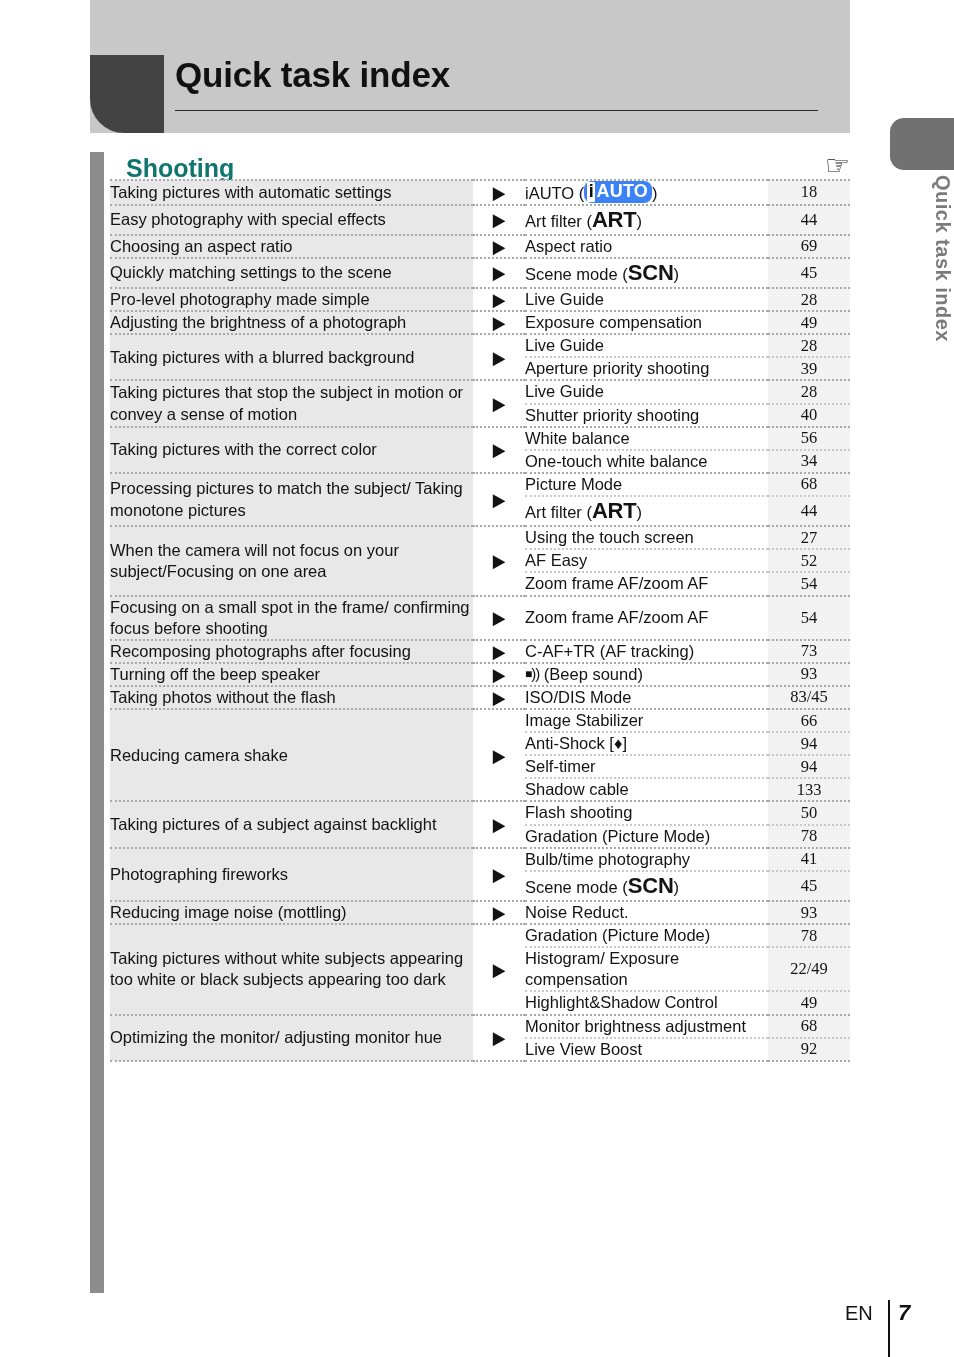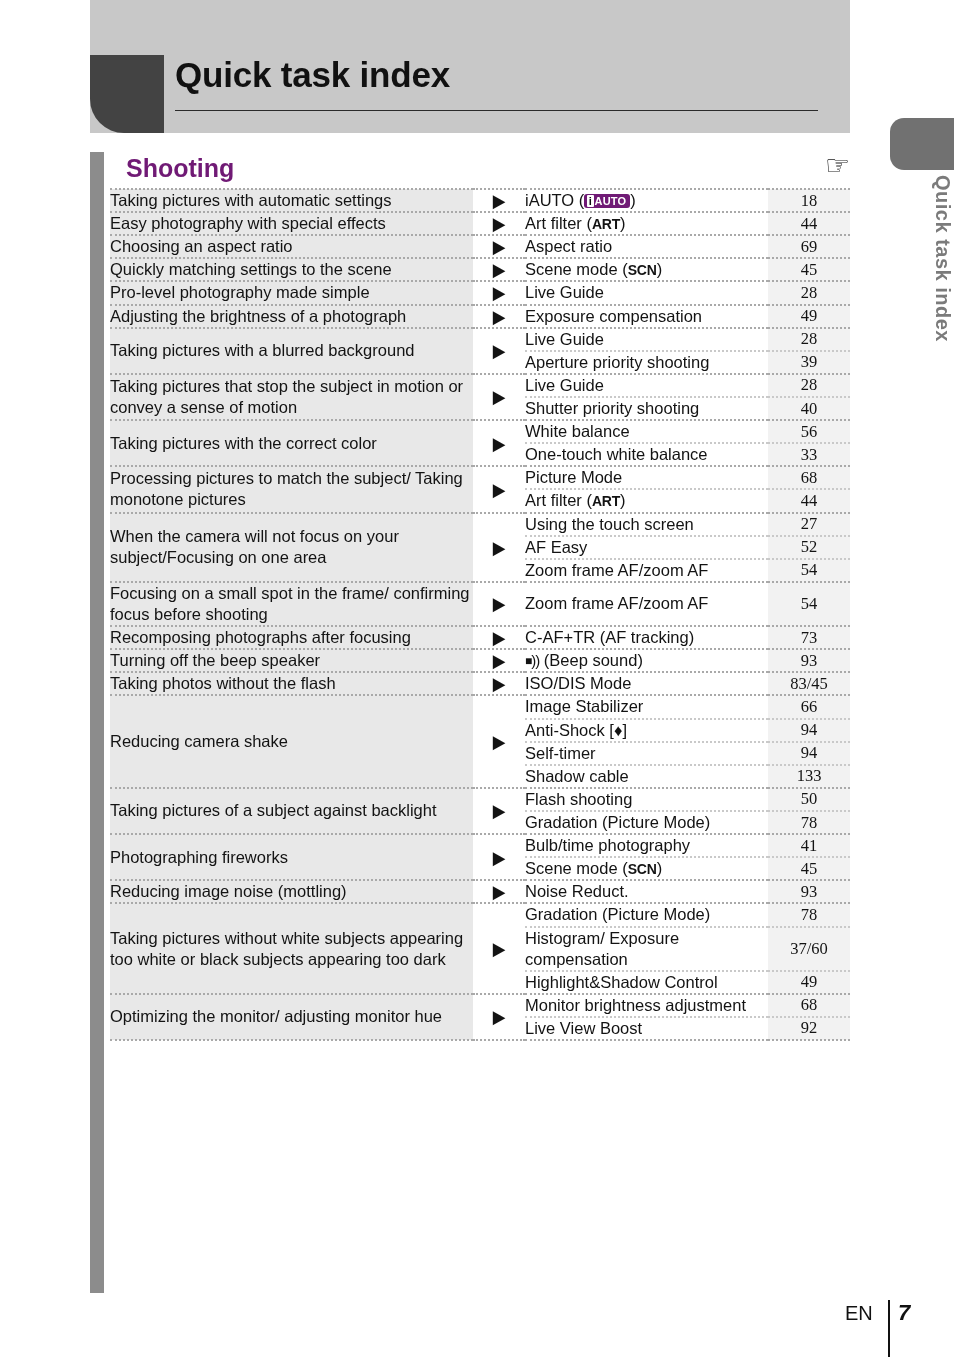--- a/index.html
+++ b/index.html
@@ -51,30 +51,30 @@
   
   #section-bar{
     position:absolute;left:90px;top:152px;width:14px;height:1141px;
     background:#8c8c8c;
   }
   #section-head{
     position:absolute;left:126px;top:156px;width:724px;height:38px;
   }
   #section-title{
     position:absolute;left:0;top:0;
-    font-size:25px;font-weight:bold;color:#701a75;line-height:1;
+    font-size:25px;font-weight:bold;color:#0f766e;line-height:1;
   }
   #hand-icon{
     position:absolute;right:0;top:-4px;
     font-size:28px;color:#1a1a1a;line-height:1;
   }
 
   
   #index-table{
-    position:absolute;left:110px;top:188px;width:740px;
+    position:absolute;left:110px;top:179px;width:740px;
     border-collapse:collapse;
     table-layout:fixed;
   }
   #index-table col.c-task{width:363px;}
   #index-table col.c-arrow{width:52px;}
   #index-table col.c-ref{width:243px;}
   #index-table col.c-page{width:82px;}
 
   #index-table td{
     padding:0;vertical-align:middle;
@@ -115,31 +115,31 @@
   .grp-bottom .ref-cell,
   .grp-bottom .page-cell{border-bottom:2px dotted #a9a9a9;}
   
   .sub-sep .ref-cell,
   .sub-sep .page-cell{border-bottom:2px dotted #c9c9c9;}
 
   .arrow-glyph{display:inline-block;transform:scaleY(1.12);}
 
   
   .badge-iauto{
-    display:inline-block;background:#701a75;color:#ffffff;
-    font-size:11px;font-weight:bold;
-    padding:1px 4px 1.5px 3px;border-radius:3px;
+    display:inline-block;background:#3b82f6;color:#ffffff;
+    font-size:18px;font-weight:bold;
+    padding:1px 4px 1.5px 3px;border-radius:8px;
     letter-spacing:.2px;vertical-align:1.5px;line-height:1.1;
   }
   .badge-iauto i{
     display:inline-block;background:#ffffff;color:#0d0d0d;
     font-style:normal;font-weight:bold;
     padding:0 1.5px;margin-right:1px;border-radius:1px;
   }
-  .bold-mode{font-weight:bold;font-size:14px;letter-spacing:-.2px;}
+  .bold-mode{font-weight:bold;font-size:22px;letter-spacing:-.2px;}
   .beep-icon{
     font-size:15px;letter-spacing:-1px;display:inline-block;
     vertical-align:.5px;
   }
   .beep-icon .sq{font-size:12px;vertical-align:1px;}
   .diamond{font-weight:bold;}
 
   
   #footer{
     position:absolute;left:0;top:1300px;width:954px;height:42px;
@@ -239,21 +239,21 @@
         <td class="page-cell">40</td>
       </tr>
       <tr class="grp-top sub-sep">
         <td class="task-cell" rowspan="2">Taking pictures with the correct color</td>
         <td class="arrow-cell" rowspan="2"><span class="arrow-glyph">▶</span></td>
         <td class="ref-cell">White balance</td>
         <td class="page-cell">56</td>
       </tr>
       <tr class="grp-bottom">
         <td class="ref-cell">One-touch white balance</td>
-        <td class="page-cell">33</td>
+        <td class="page-cell">34</td>
       </tr>
       <tr class="grp-top sub-sep">
         <td class="task-cell" rowspan="2">Processing pictures to match the subject/ Taking monotone pictures</td>
         <td class="arrow-cell" rowspan="2"><span class="arrow-glyph">▶</span></td>
         <td class="ref-cell">Picture Mode</td>
         <td class="page-cell">68</td>
       </tr>
       <tr class="grp-bottom">
         <td class="ref-cell">Art filter (<span class="bold-mode">ART</span>)</td>
         <td class="page-cell">44</td>
@@ -341,21 +341,21 @@
         <td class="page-cell">93</td>
       </tr>
       <tr class="grp-top sub-sep">
         <td class="task-cell" rowspan="3">Taking pictures without white subjects appearing too white or black subjects appearing too dark</td>
         <td class="arrow-cell" rowspan="3"><span class="arrow-glyph">▶</span></td>
         <td class="ref-cell">Gradation (Picture Mode)</td>
         <td class="page-cell">78</td>
       </tr>
       <tr class="sub-sep">
         <td class="ref-cell">Histogram/ Exposure compensation</td>
-        <td class="page-cell">37/60</td>
+        <td class="page-cell">22/49</td>
       </tr>
       <tr class="grp-bottom">
         <td class="ref-cell">Highlight&amp;Shadow Control</td>
         <td class="page-cell">49</td>
       </tr>
       <tr class="grp-top sub-sep">
         <td class="task-cell" rowspan="2">Optimizing the monitor/ adjusting monitor hue</td>
         <td class="arrow-cell" rowspan="2"><span class="arrow-glyph">▶</span></td>
         <td class="ref-cell">Monitor brightness adjustment</td>
         <td class="page-cell">68</td>

